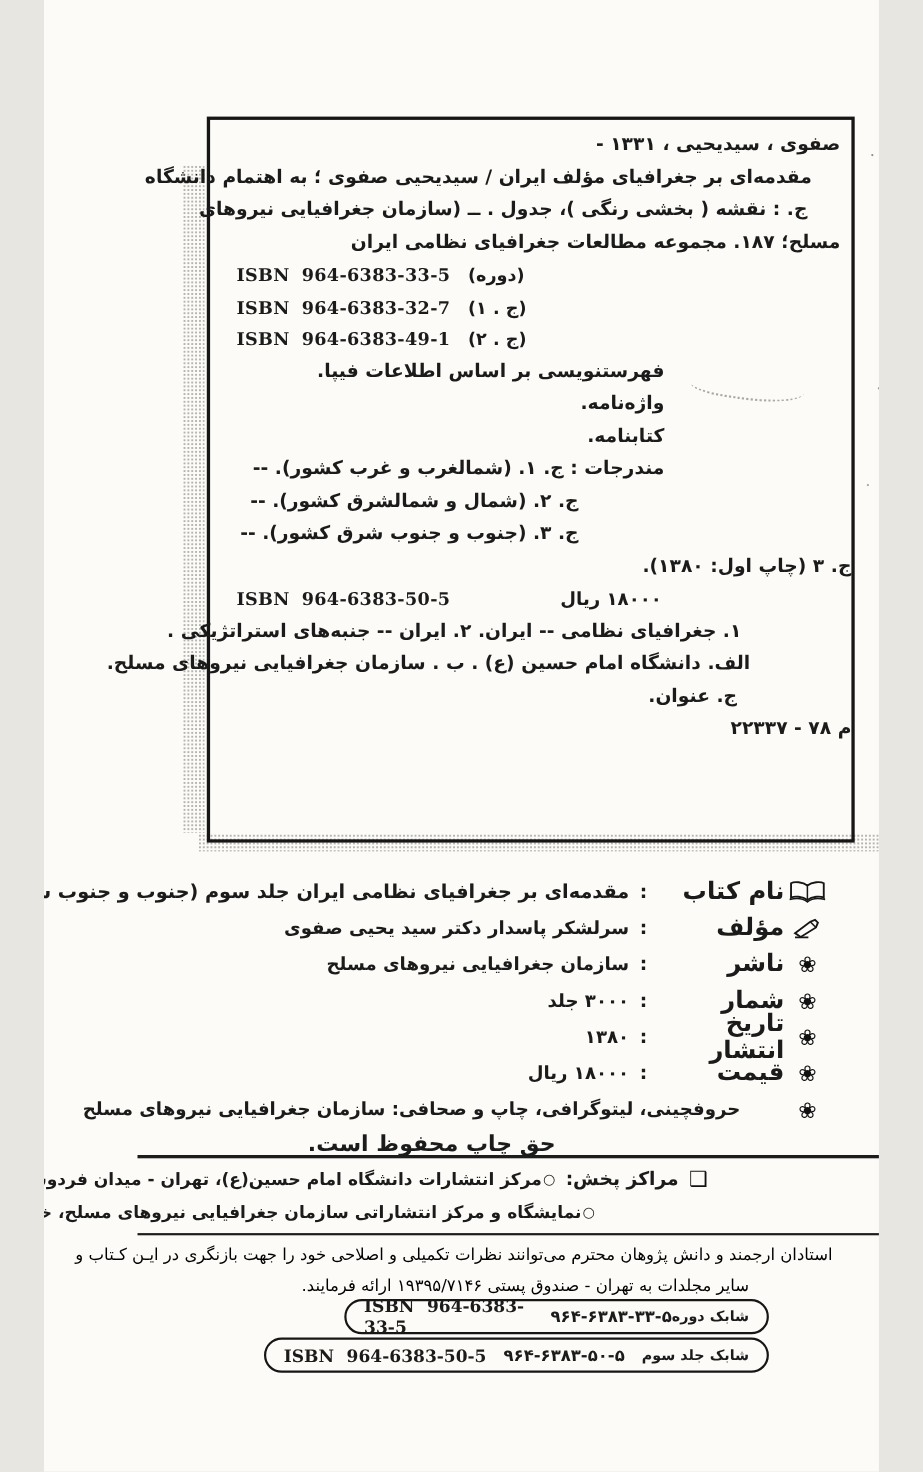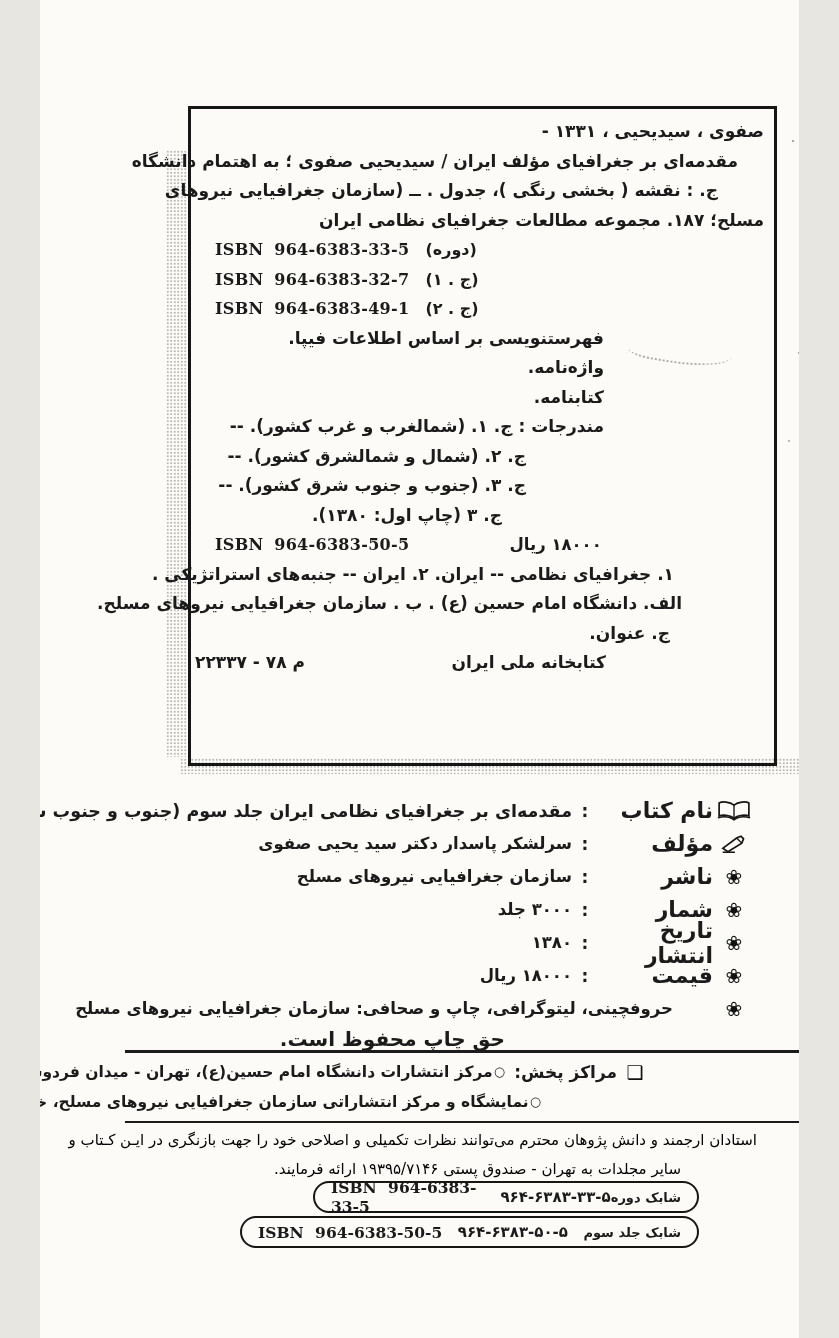--- a/index.html
+++ b/index.html
@@ -82,52 +82,51 @@
 <div class="page">
 
   <div class="hatch hatch-left"></div>
   <div class="hatch hatch-bottom"></div>
   <div class="speck" style="left:752px;top:140px;"></div>
   <div class="squiggle"></div>
 
   <div class="box">
     <div class="ln" style="padding-right:10px">صفوی ، سیدیحیی ، ۱۳۳۱ -</div>
     <div class="ln" style="padding-right:36px">مقدمه‌ای بر جغرافیای مؤلف ایران / سیدیحیی صفوی ؛ به اهتمام دانشگاه</div>
-    <div class="ln" style="padding-right:56px">ج. : نقشه ( بخشی رنگی )، جدول . ــ (سازمان جغرافیایی نیروهای</div>
+    <div class="ln" style="padding-right:40px">ج. : نقشه ( بخشی رنگی )، جدول . ــ (سازمان جغرافیایی نیروهای</div>
     <div class="ln" style="padding-right:10px">مسلح؛ ۱۸۷. مجموعه مطالعات جغرافیای نظامی ایران</div>
 
     <div class="ln isbn">
       <span class="latin">ISBN 964-6383-33-5</span><span class="fa-paren">(دوره)</span>
     </div>
     <div class="ln isbn">
       <span class="latin">ISBN 964-6383-32-7</span><span class="fa-paren">(ج . ۱)</span>
     </div>
     <div class="ln isbn">
       <span class="latin">ISBN 964-6383-49-1</span><span class="fa-paren">(ج . ۲)</span>
     </div>
 
     <div class="ln" style="padding-right:170px">فهرستنویسی بر اساس اطلاعات فیپا.</div>
     <div class="ln" style="padding-right:170px">واژه‌نامه.</div>
     <div class="ln" style="padding-right:170px">کتابنامه.</div>
     <div class="ln" style="padding-right:170px">مندرجات : ج. ۱. (شمالغرب و غرب کشور). --</div>
     <div class="ln" style="padding-right:248px">ج. ۲. (شمال و شمالشرق کشور). --</div>
     <div class="ln" style="padding-right:248px">ج. ۳. (جنوب و جنوب شرق کشور). --</div>
-    <div class="ln" style="padding-right:272px">ج. ۳ (چاپ اول: ۱۳۸۰).</div>
+    <div class="ln" style="">ج. ۳ (چاپ اول: ۱۳۸۰).</div>
 
     <div class="ln isbn">
       <span class="latin">ISBN 964-6383-50-5</span><span class="fa-paren rial" dir="rtl">۱۸۰۰۰ ریال</span>
     </div>
 
     <div class="ln" style="padding-right:100px">۱. جغرافیای نظامی -- ایران. ۲. ایران -- جنبه‌های استراتژیکی .</div>
     <div class="ln" style="padding-right:92px">الف. دانشگاه امام حسین (ع) . ب . سازمان جغرافیایی نیروهای مسلح.</div>
     <div class="ln" style="padding-right:104px">ج. عنوان.</div>
 
 
     <div class="ln card-bottom">
-      <span style="padding-right:168px">کتابخانه ملی ایران</span>
       <span class="num-ltr" style="padding-left:4px">۲۲۳۳۷ - ۷۸ م</span>
     </div>
   </div>
 
   <div class="info">
 
     <div class="irow">
       <span class="icon-cell">
         <svg class="icon" width="34" height="22" viewBox="0 0 40 24">
           <path d="M20 5 C15 1 6 0.5 2.5 2.5 L2.5 18 C6 16 15 16.5 20 20.5 C25 16.5 34 16 37.5 18 L37.5 2.5 C34 0.5 25 1 20 5 Z" fill="none" stroke="#161616" stroke-width="2"></path>

